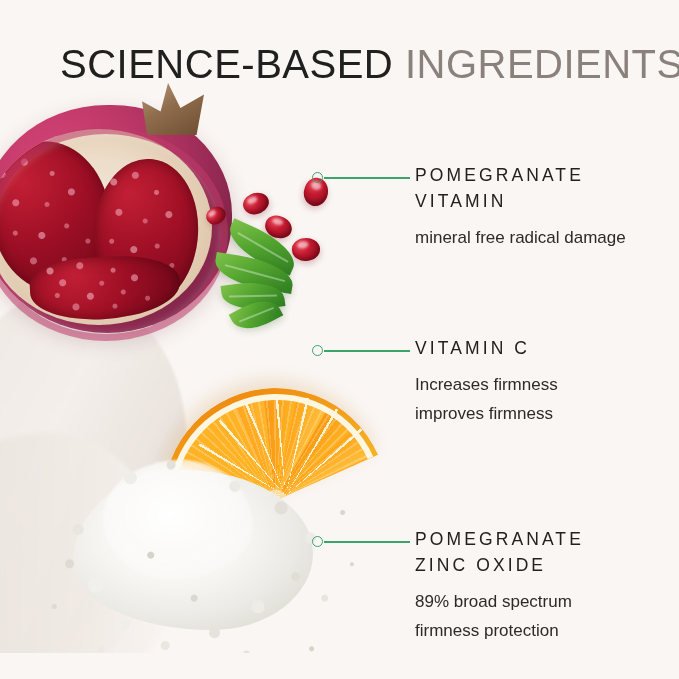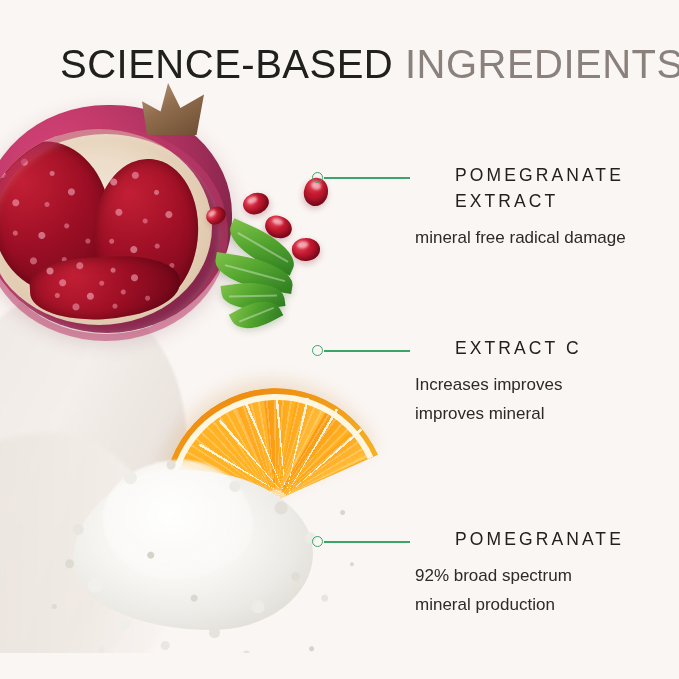--- a/index.html
+++ b/index.html
@@ -344,21 +344,20 @@
     left: 103px;
     width: 260px;
   }
   .co-head {
     font-size: 17.5px;
     font-weight: 400;
     letter-spacing: 3.1px;
     color: #222120;
     line-height: 26px;
     white-space: nowrap;
-    margin-left: 40px;
   }
   .co-body {
     margin-top: 9px;
     font-size: 17px;
     font-weight: 400;
     color: #2c2b29;
     line-height: 29px;
   }
   .co-body div { white-space: nowrap; }
 </style>
@@ -421,49 +420,50 @@
       <div class="powder-dust"></div>
     </div>
   </div>
 
   <div class="callout" style="top:172px;">
     <div class="marker" style="top:0px;"></div>
     <div class="leader" style="top:5px;"></div>
     <div class="callout-text" style="top:-10px;">
       <div class="co-head">
         <div>POMEGRANATE</div>
-        <div>EXTRACT</div>
+        <div>VITAMIN</div>
       </div>
       <div class="co-body">
         <div>mineral free radical damage</div>
       </div>
     </div>
   </div>
 
   <div class="callout" style="top:345px;">
     <div class="marker" style="top:0px;"></div>
     <div class="leader" style="top:5px;"></div>
     <div class="callout-text" style="top:-10px;">
       <div class="co-head">
-        <div>EXTRACT C</div>
+        <div>VITAMIN C</div>
       </div>
       <div class="co-body">
-        <div>Increases improves</div>
-        <div>improves mineral</div>
+        <div>Increases firmness</div>
+        <div>improves firmness</div>
       </div>
     </div>
   </div>
 
   <div class="callout" style="top:536px;">
     <div class="marker" style="top:0px;"></div>
     <div class="leader" style="top:5px;"></div>
     <div class="callout-text" style="top:-10px;">
       <div class="co-head">
         <div>POMEGRANATE</div>
+        <div>ZINC OXIDE</div>
       </div>
       <div class="co-body">
-        <div>92% broad spectrum</div>
-        <div>mineral production</div>
+        <div>89% broad spectrum</div>
+        <div>firmness protection</div>
       </div>
     </div>
   </div>
 
 </div>
 
 </body></html>

